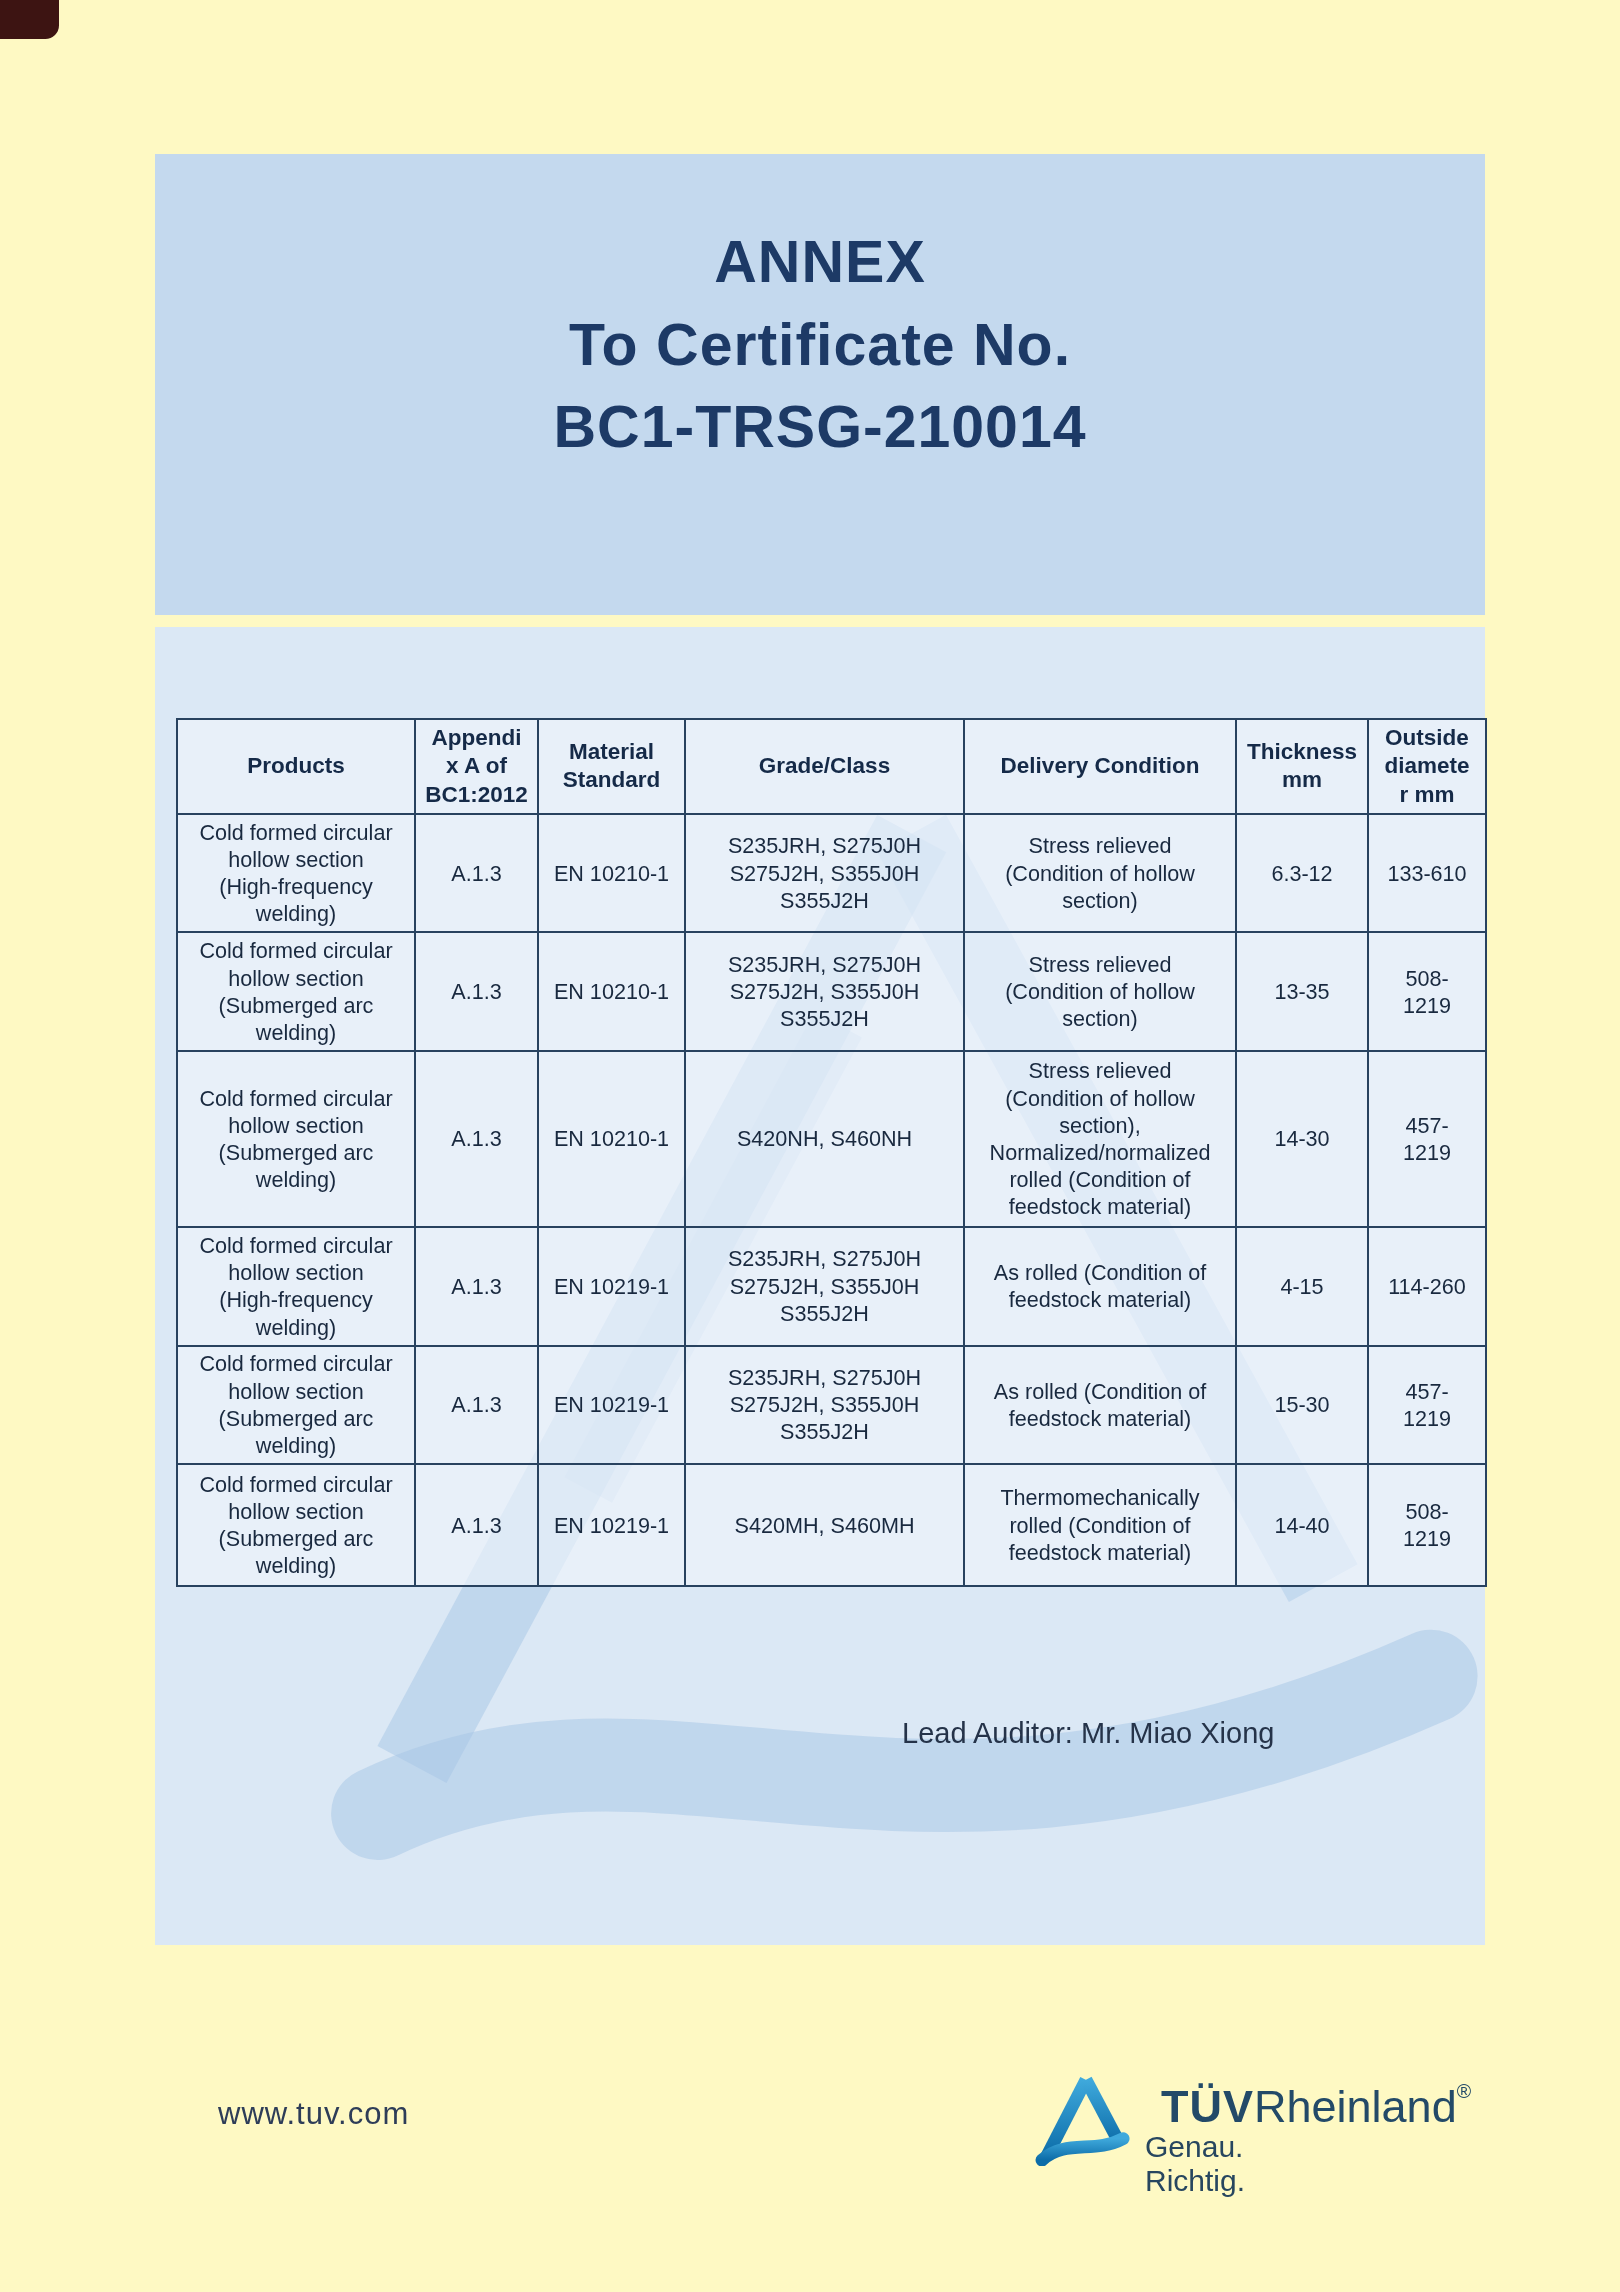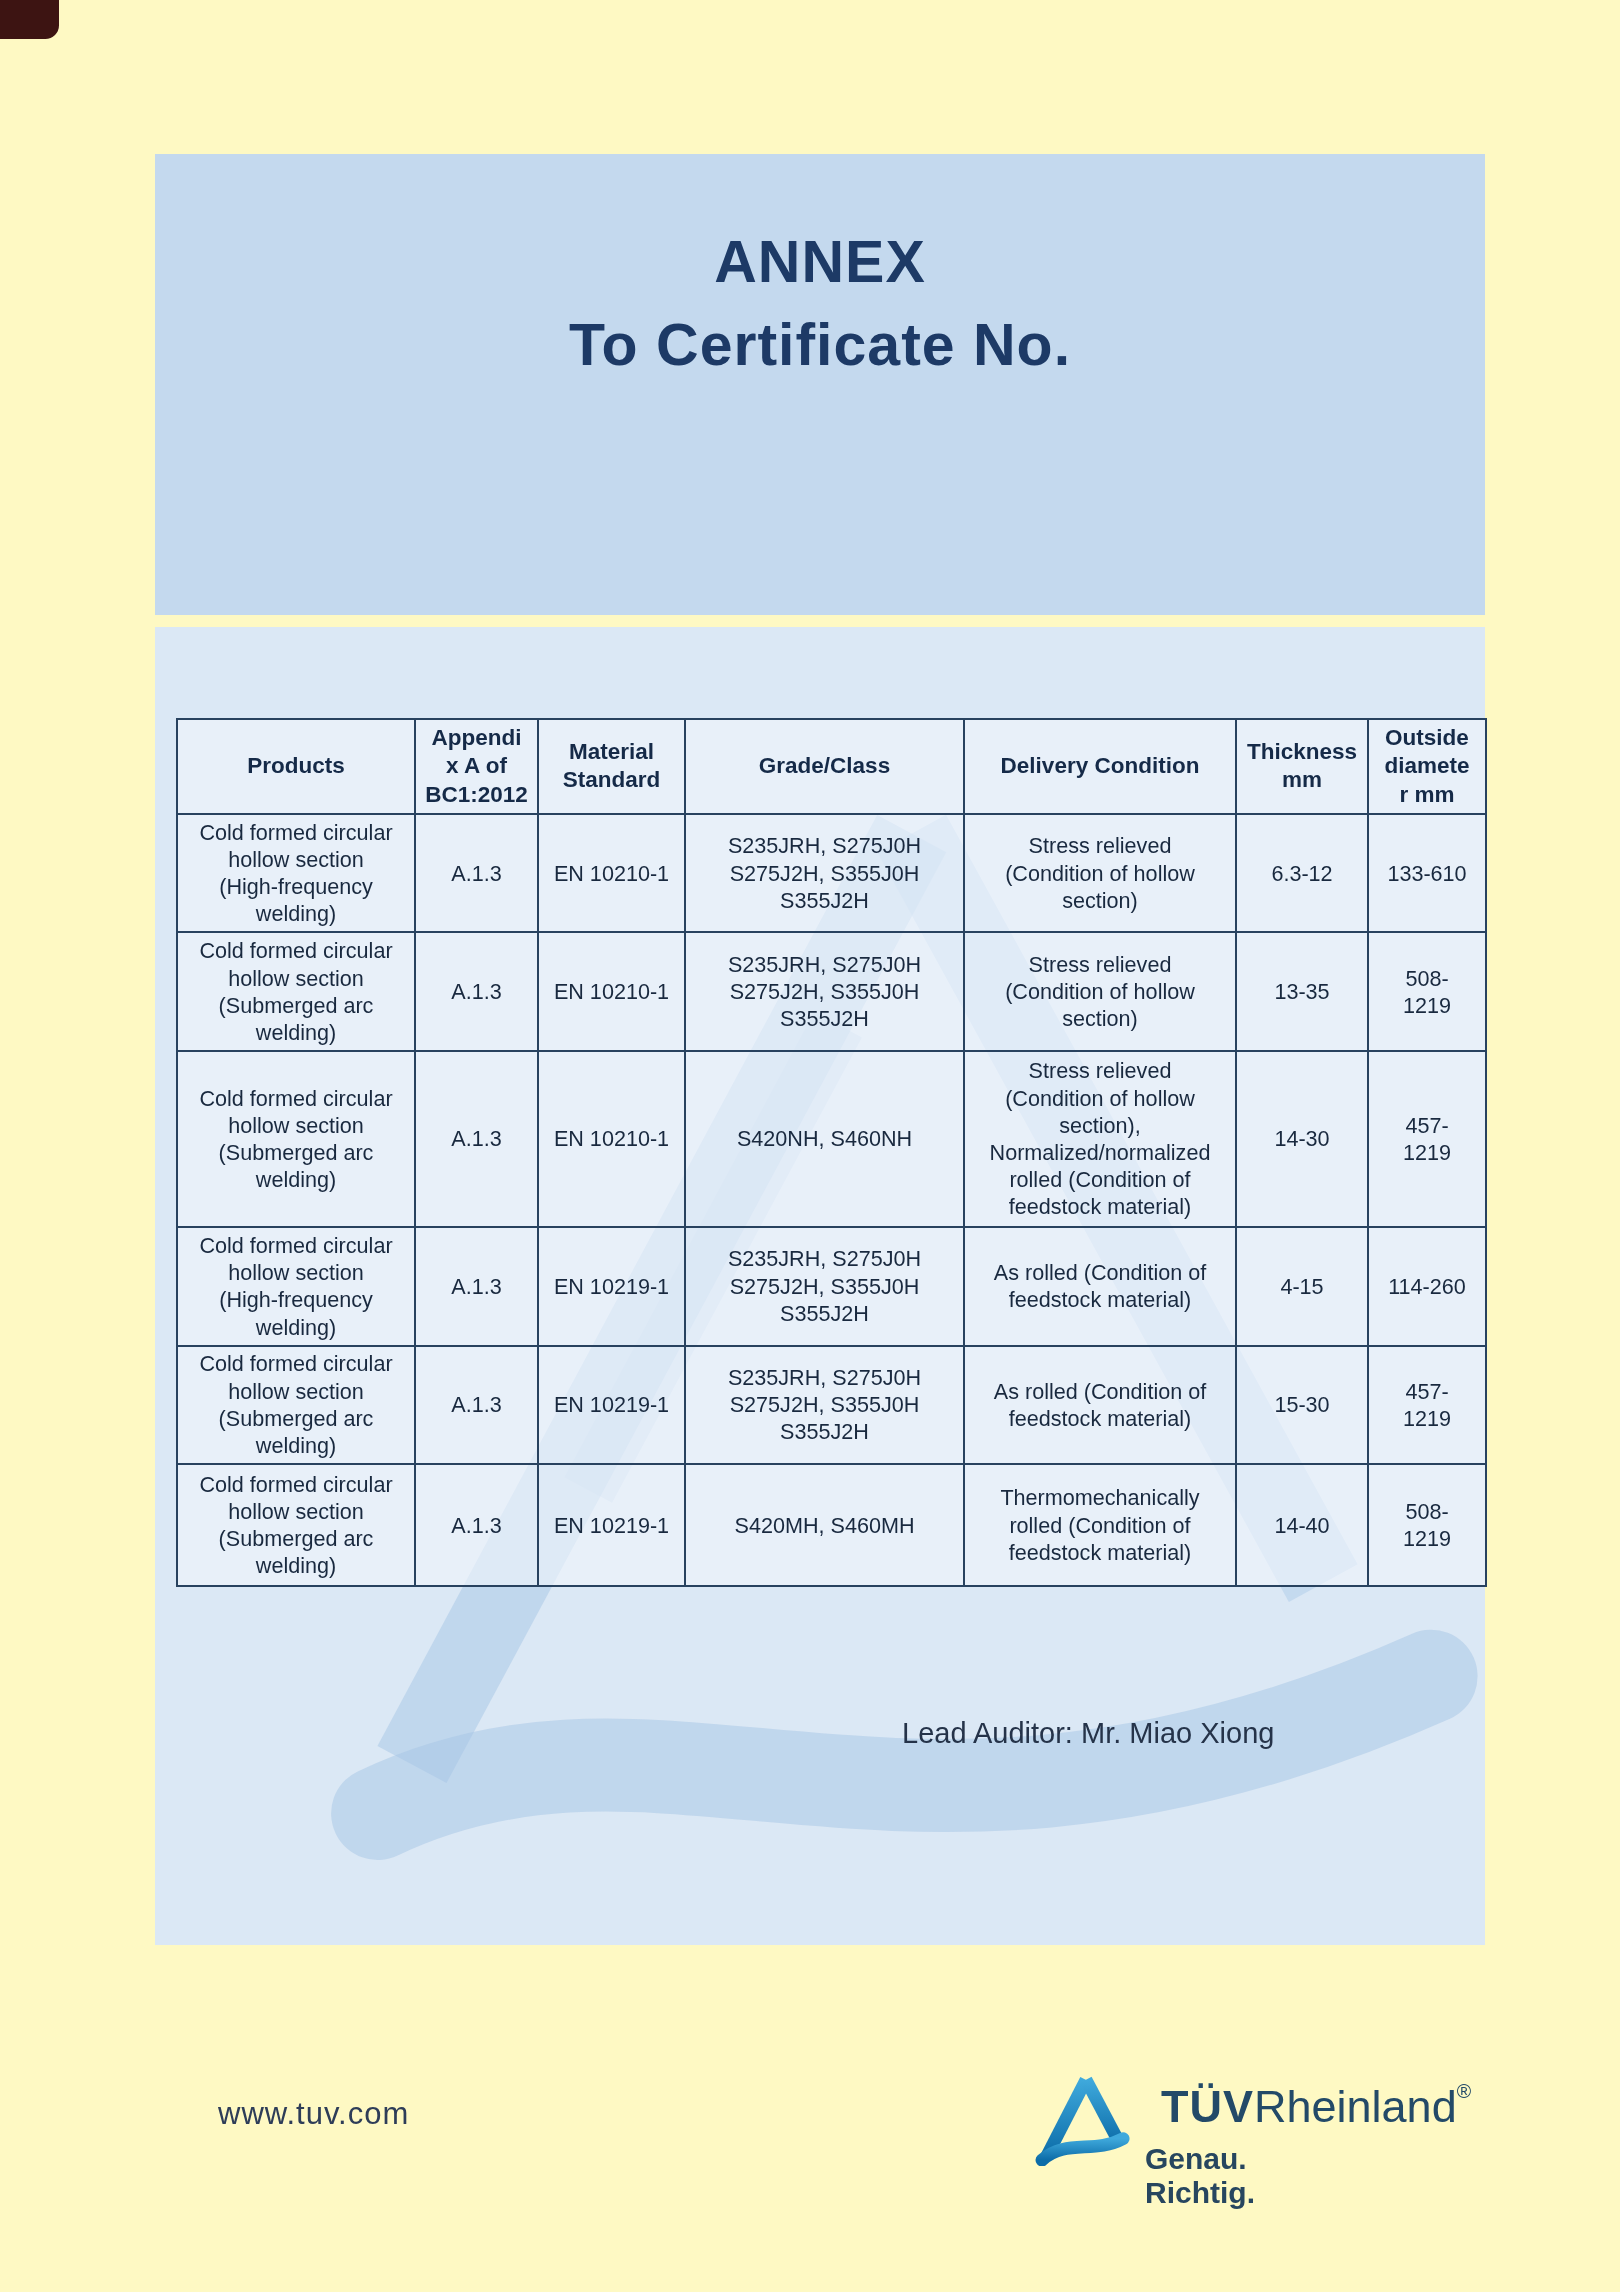--- a/index.html
+++ b/index.html
@@ -50,33 +50,34 @@
   .website{
     position:absolute;left:218px;top:2096px;font-size:31px;color:#2e3d58;
     letter-spacing:1px;
   }
   .logo-wrap{position:absolute;left:1035px;top:2058px;}
   .logo-triangle{position:absolute;left:0;top:13.7px;}
   .brand-line{position:absolute;left:104px;top:21.6px;white-space:nowrap;color:#234a68;margin-left:22px;}
   .brand-tuv{font-size:45px;font-weight:bold;letter-spacing:1px;}
   .brand-rheinland{font-size:45px;font-weight:400;}
   .brand-reg{font-size:19.6px;vertical-align:23.5px;}
-  .brand-tagline{position:absolute;left:110px;top:84px;font-size:30px;color:#27465f;font-weight:bold;}
+  .brand-tagline{position:absolute;left:110px;top:72px;font-size:30px;color:#27465f;}
 </style>
 </head>
 <body>
 
 <div class="page">
 
   <div class="corner-artifact"></div>
 
   <div class="header-band">
     <div class="header-title">
       <div>ANNEX</div>
       <div>To Certificate No.</div>
+      <div>BC1-TRSG-210014</div>
     </div>
   </div>
 
   <div class="body-area">
     <svg class="watermark" width="1215" height="1157" viewBox="0 0 1240 1180">
       <path d="M660,40 L150,990" stroke="rgba(165,197,230,0.50)" stroke-width="80" fill="none"></path>
       <path d="M660,40 L1080,805" stroke="rgba(165,197,230,0.42)" stroke-width="80" fill="none"></path>
       <path d="M115,1040 C420,895 650,1140 1190,900" stroke="rgba(165,197,230,0.50)" stroke-width="95" fill="none" stroke-linecap="round"></path>
       <path d="M585,235 L330,710" stroke="rgba(165,197,230,0.30)" stroke-width="55" fill="none"></path>
     </svg>

